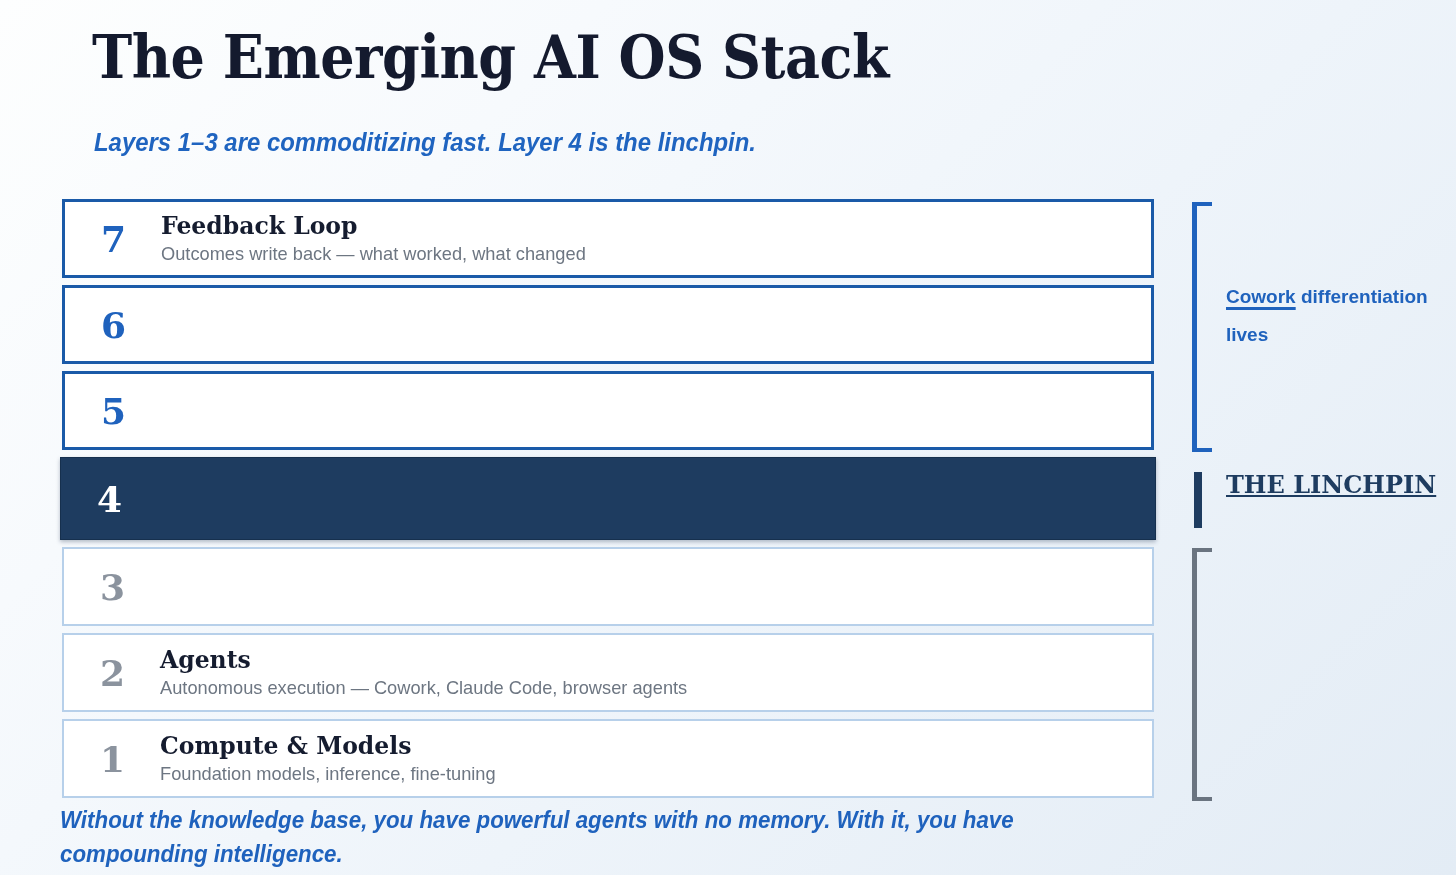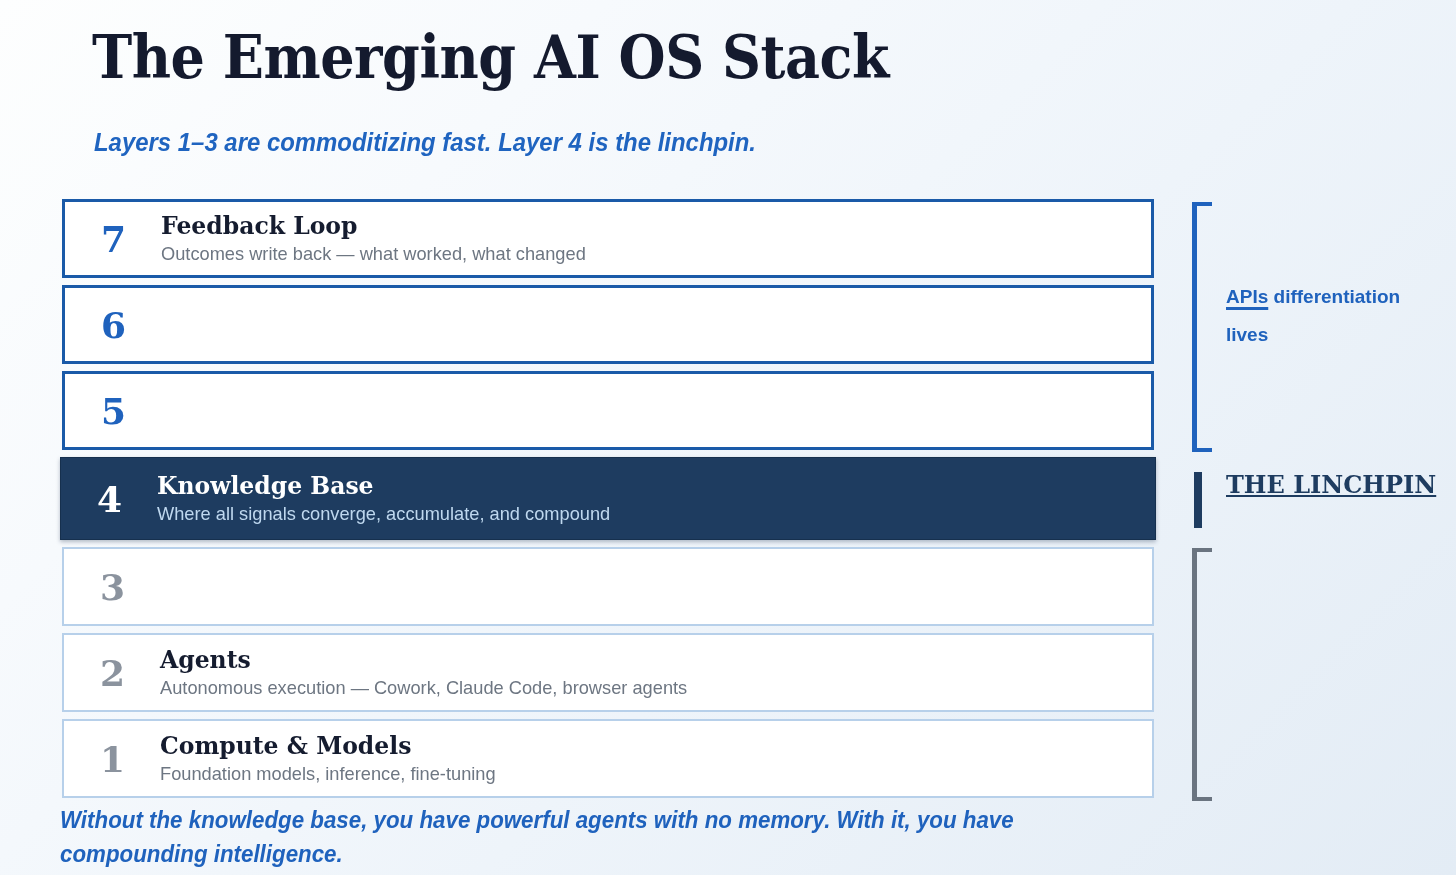--- a/index.html
+++ b/index.html
@@ -244,24 +244,20 @@
   <div class="layer tier-top">
     <div class="layer-num">6</div>
   </div>
 
   <div class="layer tier-top">
     <div class="layer-num">5</div>
   </div>
 
   <div class="layer tier-highlight">
     <div class="layer-num">4</div>
-    <div class="layer-body">
-      <div class="layer-title">Knowledge Base</div>
-      <div class="layer-desc">Where all signals converge, accumulate, and compound</div>
-    </div>
   </div>
 
   <div class="layer tier-bottom">
     <div class="layer-num">3</div>
   </div>
 
   <div class="layer tier-bottom">
     <div class="layer-num">2</div>
     <div class="layer-body">
       <div class="layer-title">Agents</div>
@@ -277,21 +273,21 @@
     </div>
   </div>
 
 </div>
 
 <div class="annotations">
 
   <div class="bracket top"></div>
 
   <div class="anno-text differentiation">
-    <u>APIs</u><span> differentiation lives</span>
+    <u>Cowork</u><span> differentiation lives</span>
   </div>
 
   <div class="linchpin-bar"></div>
 
   <div class="anno-text linchpin">THE LINCHPIN</div>
 
   <div class="bracket bottom"></div>
 
 
 </div>

